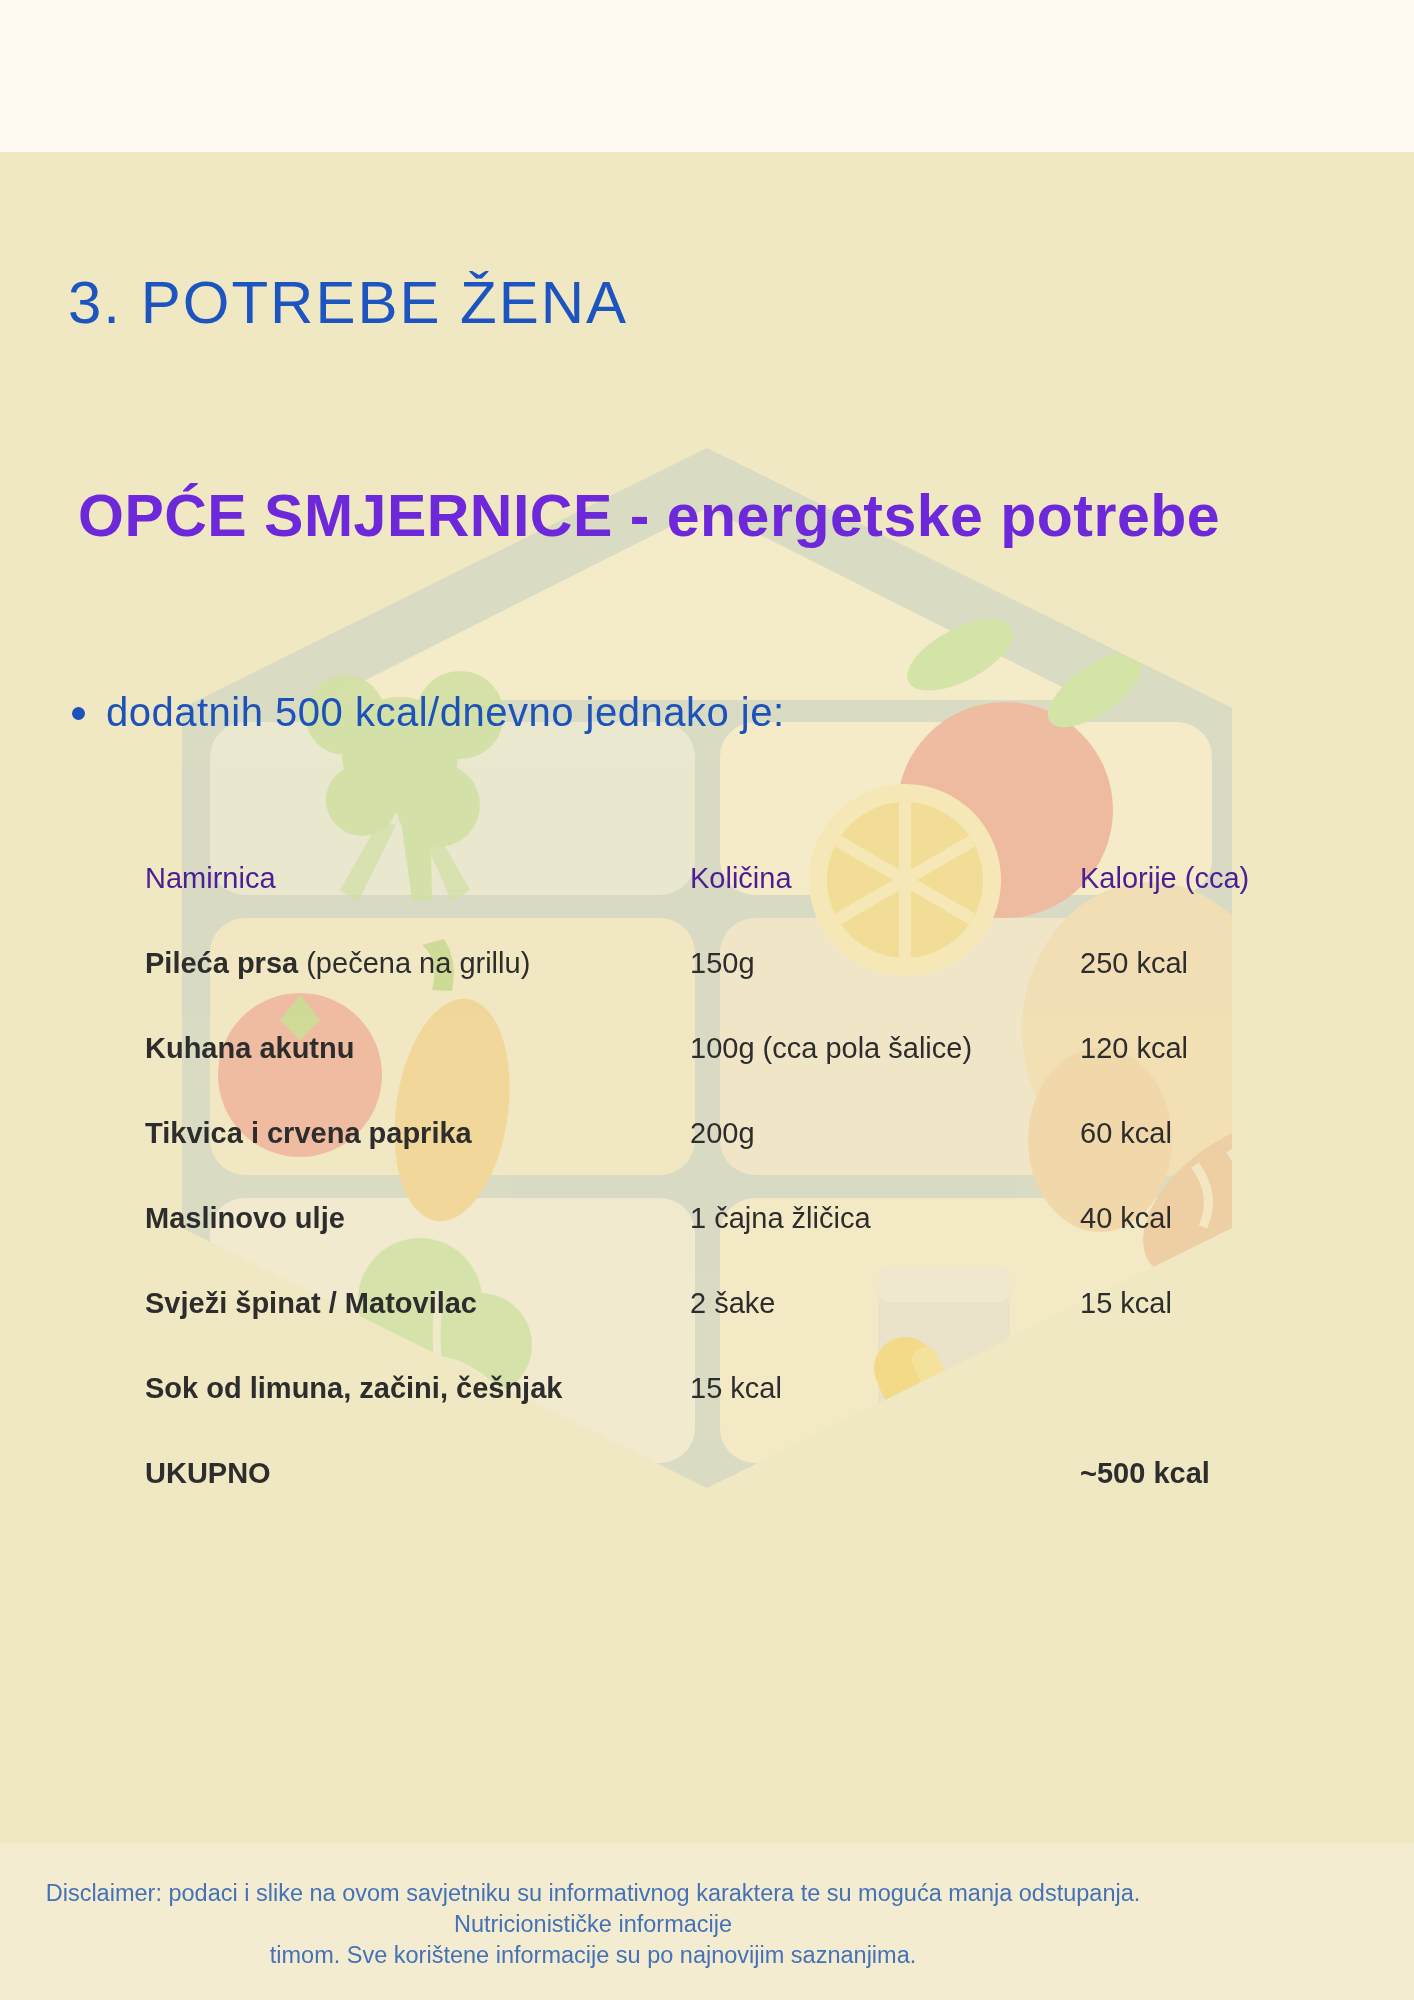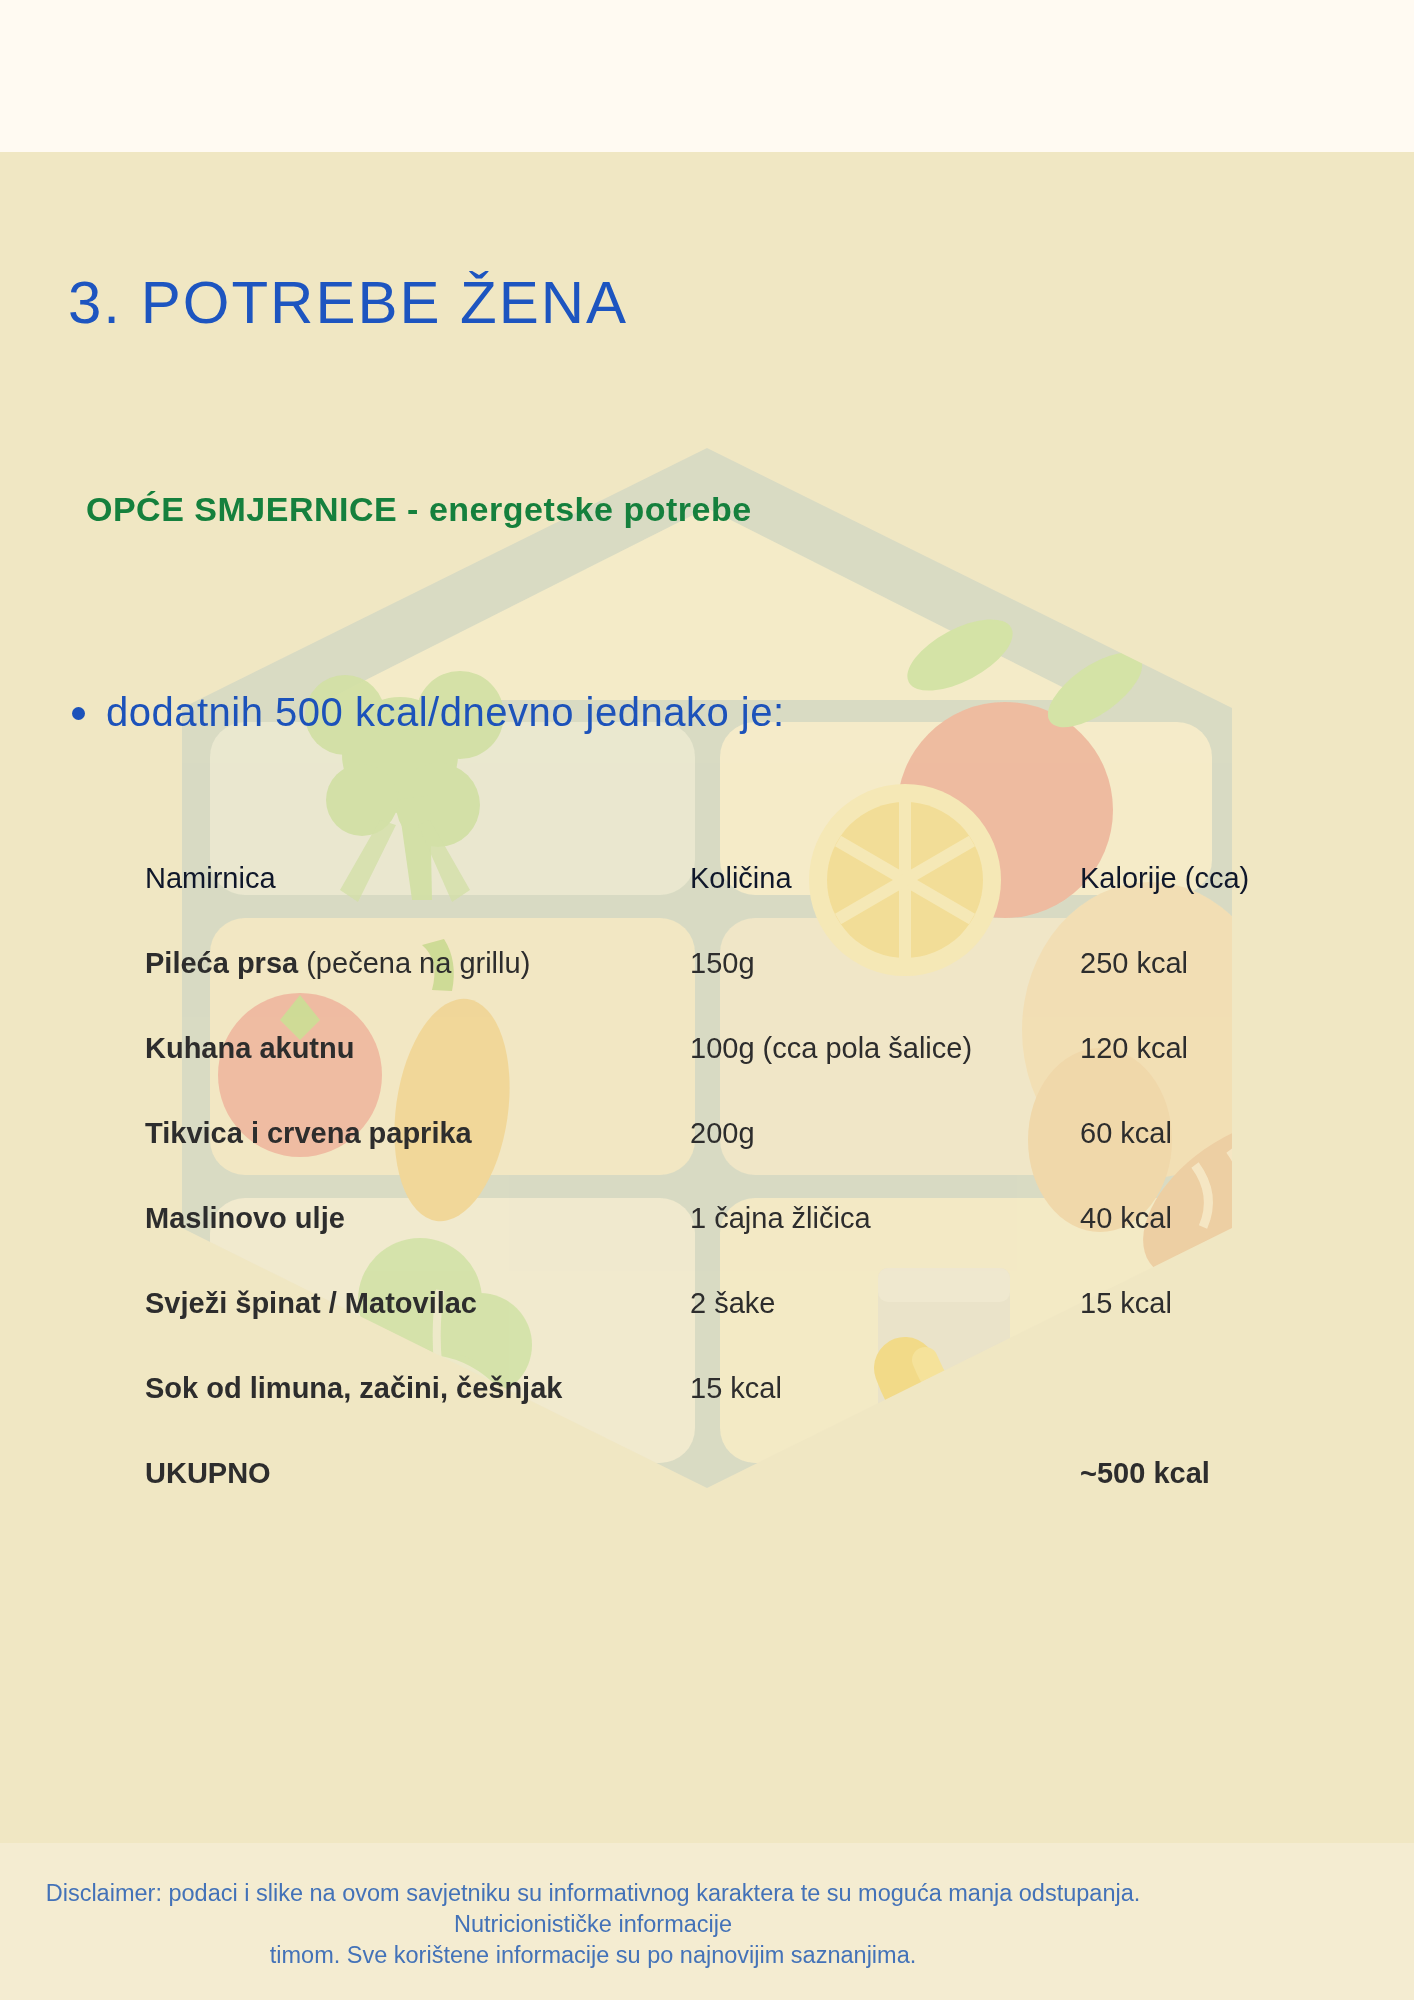--- a/index.html
+++ b/index.html
@@ -12,42 +12,42 @@
     position:absolute; left:0; top:0; width:1414px; height:152px;
     background:#fffaf2;
   }
   .bg-illustration { position:absolute; left:0; top:0; }
   .title {
     position:absolute; left:68px; top:268px; margin:0;
     font-size:60px; font-weight:500; letter-spacing:2px;
     color:#1d55c0; white-space:nowrap;
   }
   .subtitle {
-    position:absolute; left:70px; top:474px; margin:16px;
-    font-size:34px; font-weight:700; letter-spacing:0.5px;
-    color:#15803d; white-space:nowrap;
+    position:absolute; left:70px; top:474px; margin:8px;
+    font-size:59px; font-weight:700; letter-spacing:0.5px;
+    color:#6d28d9; white-space:nowrap;
   }
   .bullet-row {
     position:absolute; left:72px; top:690px;
     display:flex; align-items:flex-start; color:#1c52ba;
   }
   .bullet-dot {
     width:13px; height:13px; border-radius:50%;
     background:#1c52ba; margin-top:17px; margin-right:21px; flex:none;
   }
   .bullet-text { font-size:40px; font-weight:400; letter-spacing:0.5px; white-space:nowrap; }
   .food-table {
     position:absolute; left:145px; top:852px; width:1180px;
     color:#2d2d2d; font-size:29px; padding-top:8px;
   }
   .t-row {
     display:grid; grid-template-columns:545px 390px 1fr;
     height:85px; align-items:start; line-height:36px;
   }
-  .t-head { color:#0f172a; font-weight:400; }
+  .t-head { color:#4c1d95; font-weight:400; }
   .b { font-weight:700; }
   .note { font-weight:400;text-align:right; }
   .disclaimer-band {
     position:absolute; left:0; top:1843px; width:1414px; height:157px;
     background:#f4ecd1;
   }
   .disclaimer {
     position:absolute; left:0; top:1878px; width:1186px;
     text-align:center; color:#4372b8; font-size:23.5px; line-height:31px;
   }

